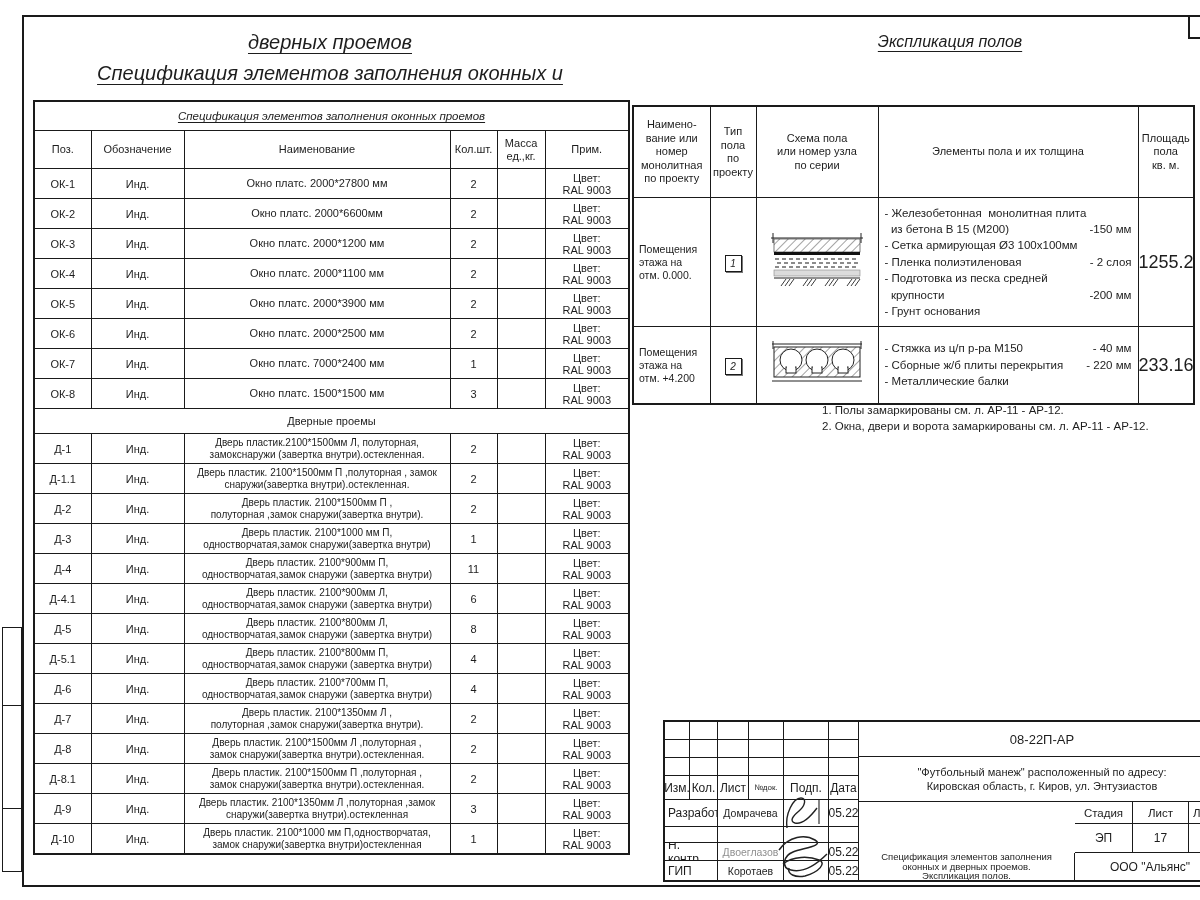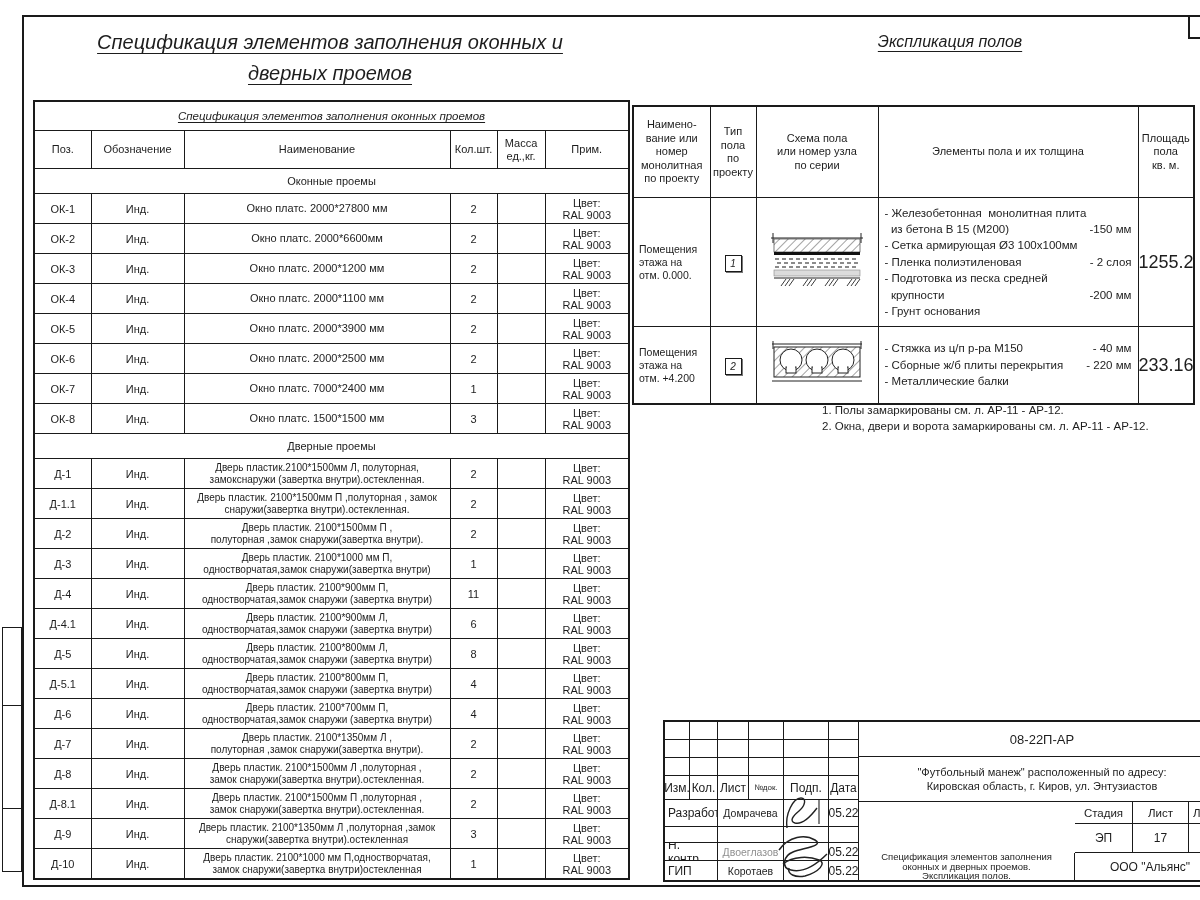--- a/index.html
+++ b/index.html
@@ -73,22 +73,22 @@
 </head>
 <body>
 
 <div class="frame"></div>
 <div class="corner-box"></div>
 <div class="margin-box" style="top:627px;height:79px;"></div>
 <div class="margin-box" style="top:704.5px;height:105px;"></div>
 <div class="margin-box" style="top:808px;height:64px;"></div>
 
 <div class="title-left">
+  <div><span class="u">дверных проемов</span></div>
   <div><span class="u">Спецификация элементов заполнения оконных и</span></div>
-  <div><span class="u">дверных проемов</span></div>
 </div>
 <div class="title-right">
   <span class="u">Экспликация полов</span>
 </div>
 
 <table class="spec">
   <colgroup>
       <col style="width:57px">
       <col style="width:93px">
       <col style="width:266px">
@@ -101,23 +101,20 @@
         <td class="sub" colspan="6"><span>Спецификация элементов заполнения оконных проемов</span></td>
       </tr>
   <tr class="r-head">
     <td>Поз.</td>
     <td>Обозначение</td>
     <td>Наименование</td>
     <td>Кол.шт.</td>
     <td>Масса
 ед.,кг.</td>
     <td>Прим.</td>
-  </tr>
-  <tr class="r-sec">
-    <td colspan="6">Оконные проемы</td>
   </tr>
 
     <tr class="data win">
       <td class="c-pos">ОК-1</td>
       <td class="c-des">Инд.</td>
       <td class="c-name">Окно платс. 2000*27800 мм</td>
       <td class="c-qty">2</td>
       <td class="c-mass"></td>
       <td class="c-note">Цвет:
 RAL 9003</td>

